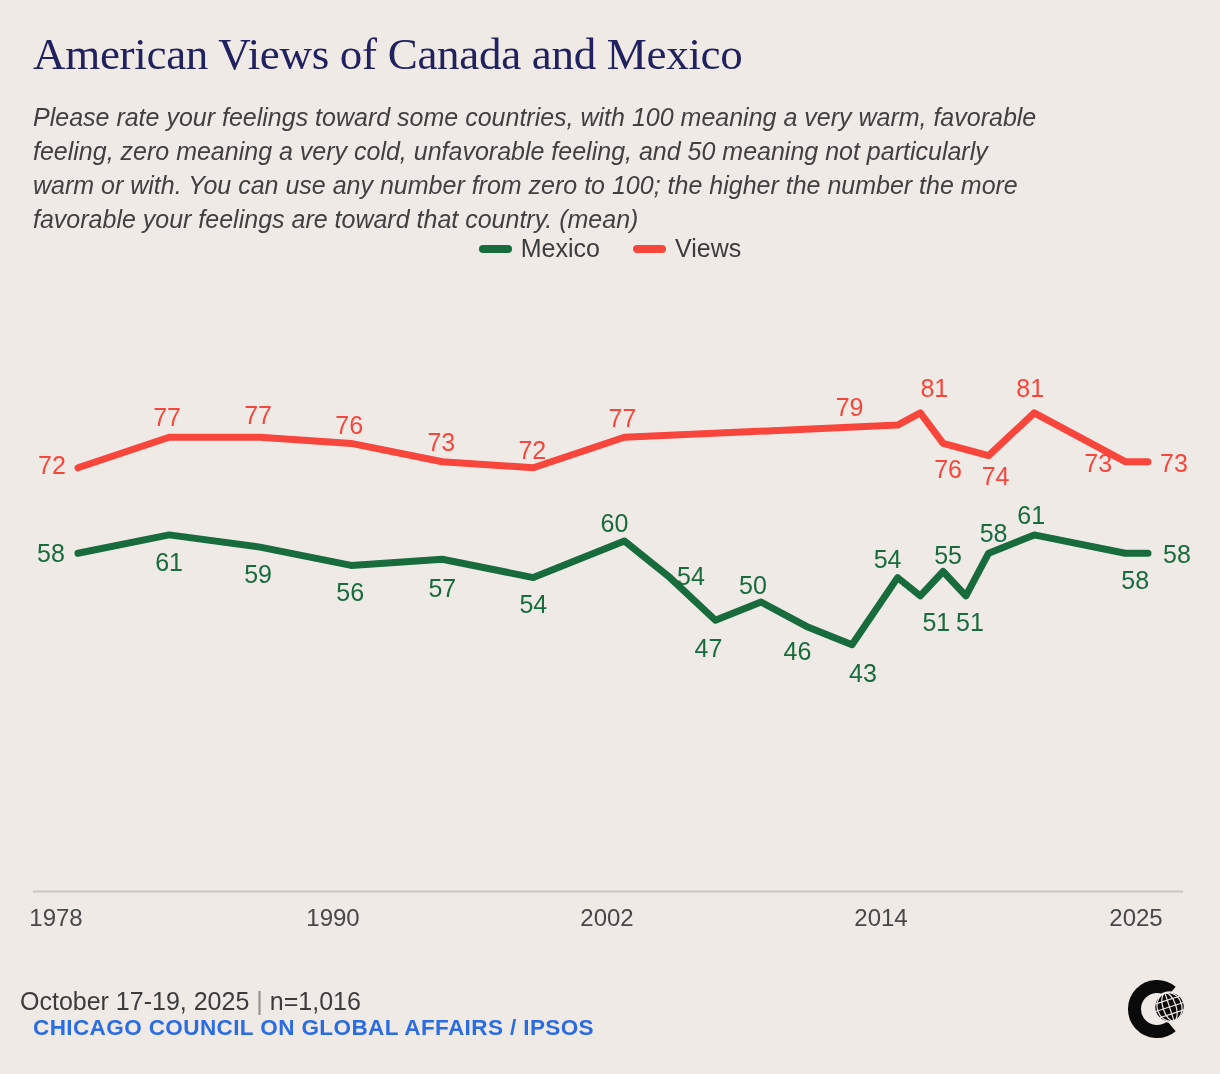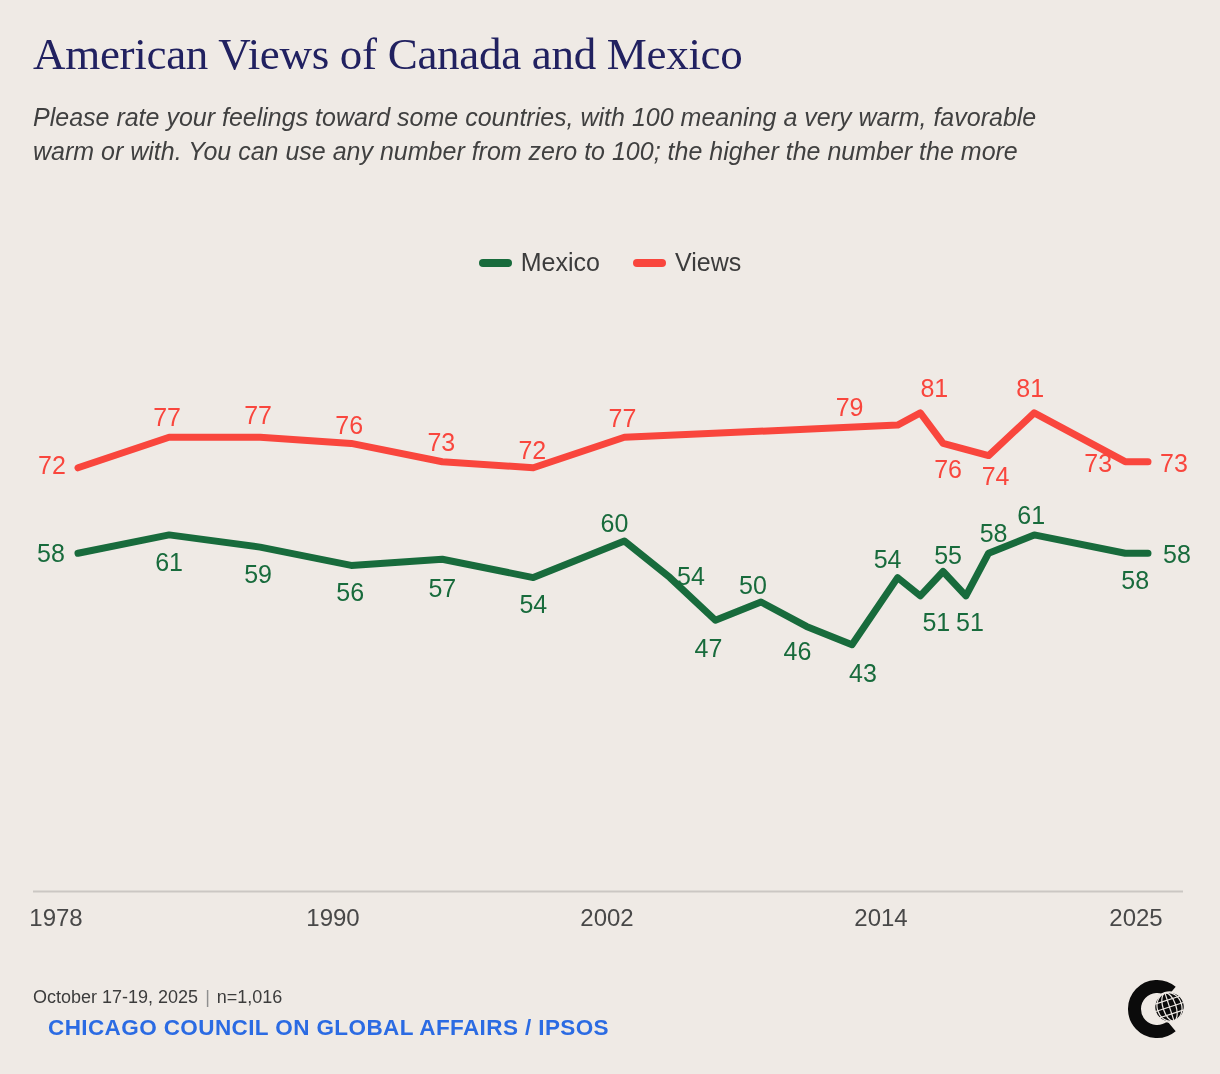--- a/index.html
+++ b/index.html
@@ -3,41 +3,43 @@
 <meta charset="utf-8">
 <style>
   html,body{margin:0;padding:0;background:#EFEAE5;}
   .stage{position:relative;width:1220px;height:1074px;background:#EFEAE5;
          font-family:"Liberation Sans",sans-serif;overflow:hidden;}
   .title{position:absolute;left:33px;top:30px;width:1160px;
          font-family:"Liberation Serif",serif;font-size:45px;line-height:1.1;
          color:#212160;letter-spacing:-0.3px;}
   .subtitle{position:absolute;left:33px;top:100px;width:1170px;
          font-size:25px;font-style:italic;color:#404040;line-height:34px;}
-  .legend{position:absolute;left:0;top:248px;width:100%;display:flex;
+  .legend{position:absolute;left:0;top:234px;width:100%;display:flex;
          justify-content:center;align-items:center;gap:33px;}
   .legend-item{display:flex;align-items:center;gap:9px;font-size:25px;color:#3C3C3C;}
   .swatch{width:33px;height:8px;border-radius:4px;}
   svg.plot{position:absolute;left:0;top:0;}
-  .footer-date{position:absolute;left:33px;top:987px;font-size:18px;color:#3C3C3C;text-align:right;}
+  .footer-date{position:absolute;left:20px;top:987px;font-size:25px;color:#3C3C3C;text-align:right;}
   .sep{color:#8F8F8F;padding:0 7px;}
-  .footer-source{position:absolute;left:48px;top:1015px;font-size:22.5px;
+  .footer-source{position:absolute;left:33px;top:1015px;font-size:22.5px;
          font-weight:bold;color:#2B6BE3;letter-spacing:0.4px;}
   .logo{position:absolute;left:1128px;top:974px;}
 </style>
 </head>
 <body>
 
 <div class="stage">
 
   <div class="title">American Views of Canada and Mexico</div>
 
   <div class="subtitle">
     <div>Please rate your feelings toward some countries, with 100 meaning a very warm, favorable</div>
+    <div>feeling, zero meaning a very cold, unfavorable feeling, and 50 meaning not particularly</div>
     <div>warm or with. You can use any number from zero to 100; the higher the number the more</div>
+    <div>favorable your feelings are toward that country. (mean)</div>
   </div>
 
   <div class="legend">
     <div class="legend-item">
       <span class="swatch" id="swatch-0" style="background: rgb(24, 107, 60);"></span>
       <span>Mexico</span>
     </div>
     <div class="legend-item">
       <span class="swatch" id="swatch-1" style="background: rgb(249, 70, 61);"></span>
       <span>Views</span>

